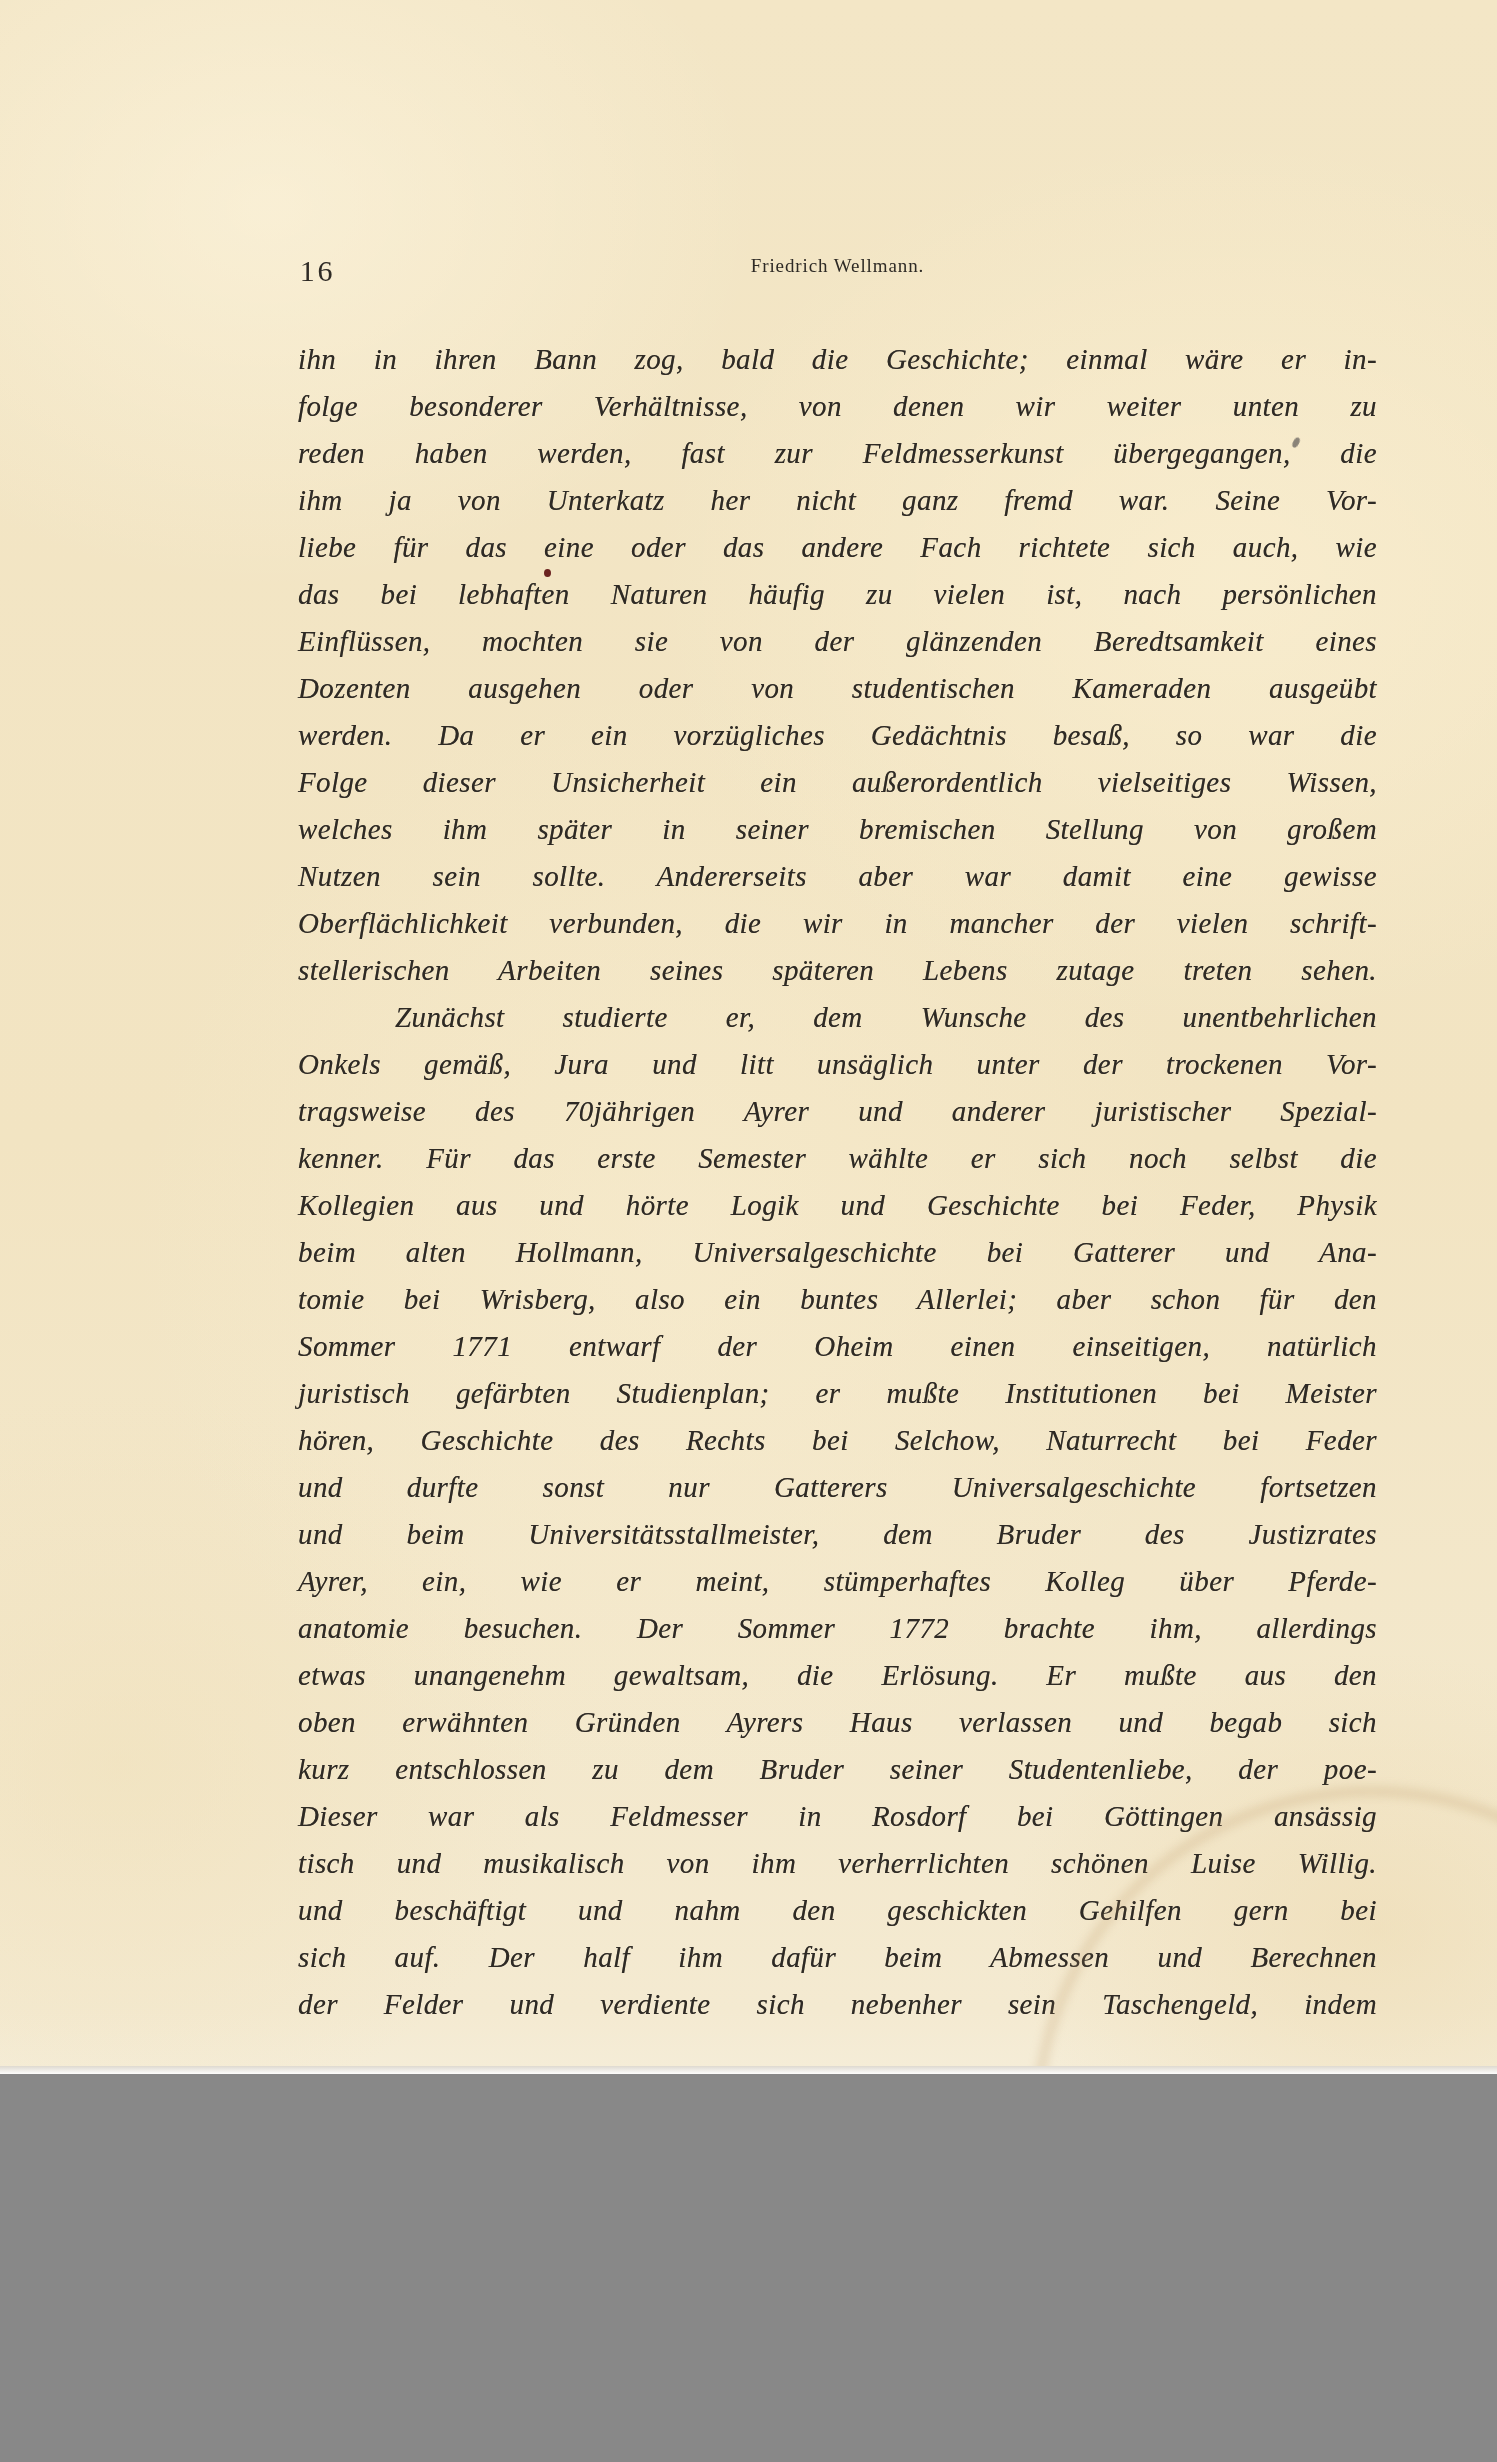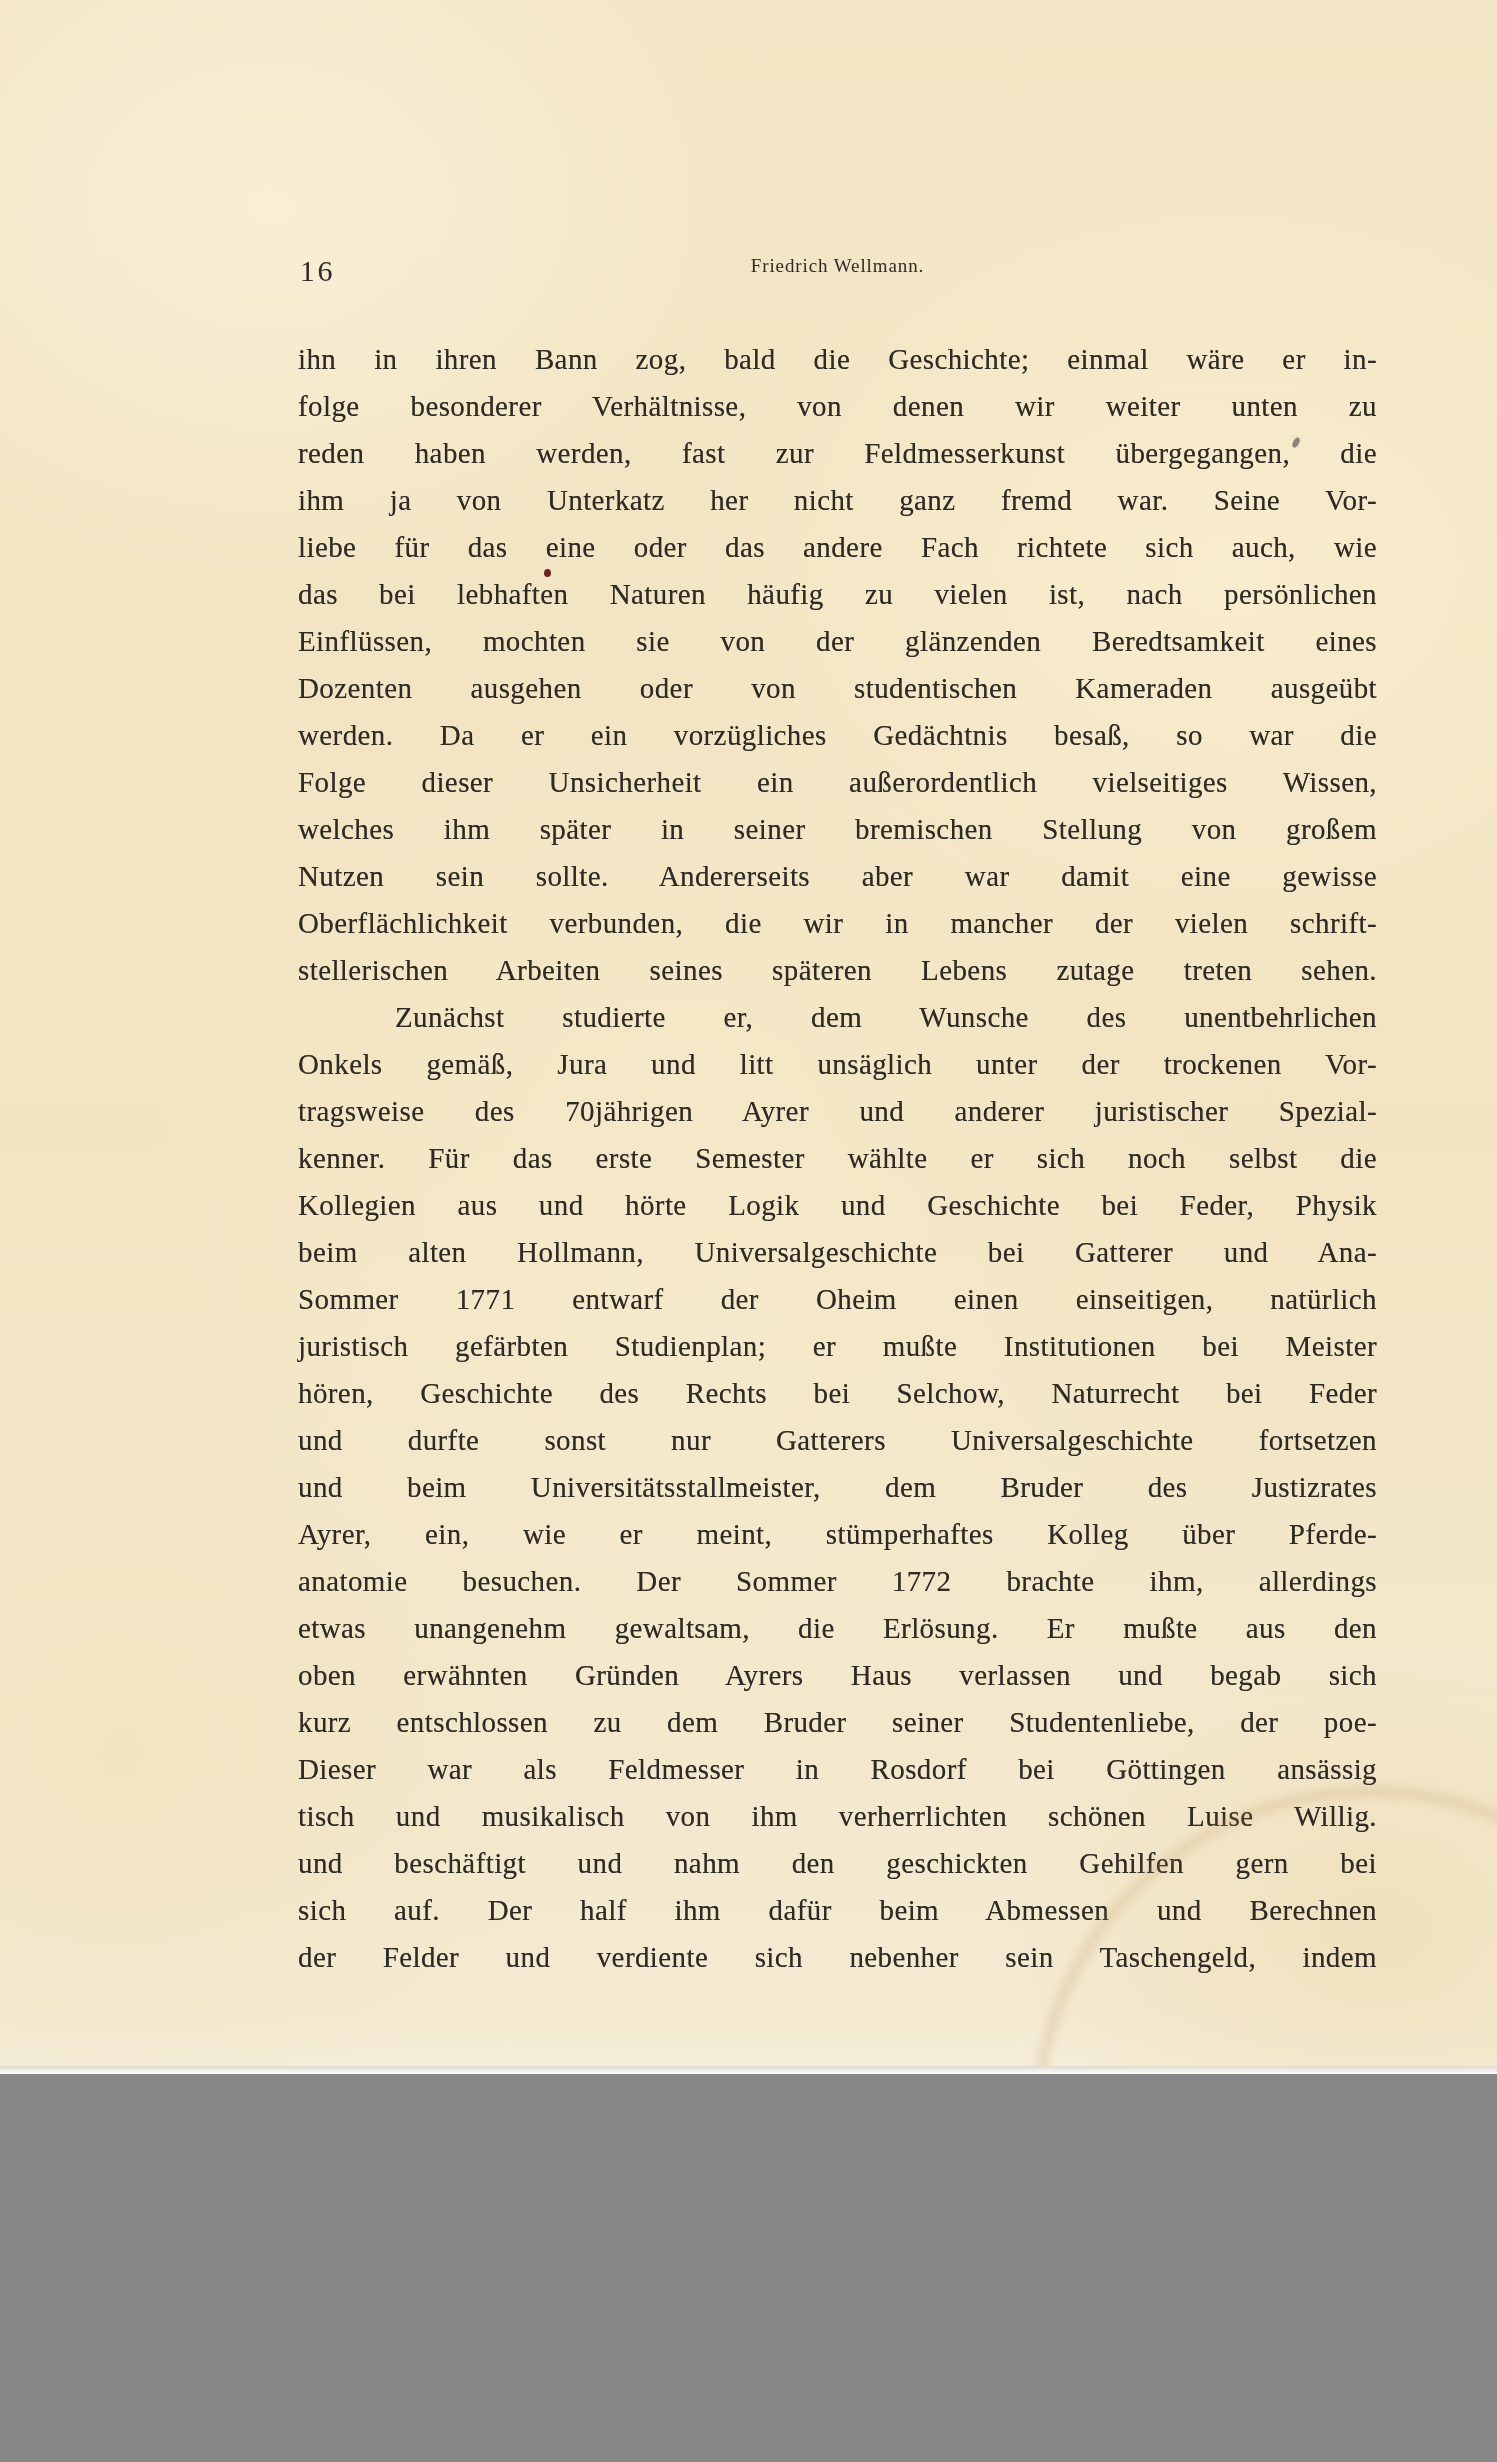--- a/index.html
+++ b/index.html
@@ -39,20 +39,21 @@
   }
   .text-block{
     position:absolute;
     left:298px; top:336px;
     width:1079px;
     font-size:29px;
     line-height:47px;
     letter-spacing:0.4px;
     word-spacing:1.8px;
     text-shadow:0 0 0.5px rgba(46,42,37,0.55);
+    font-style:italic;
   }
   .line{
     text-align:justify;
     text-align-last:justify;
     white-space:normal;
   }
   .line.indent{ text-indent:97px; }
   
   .ink-dot-red{
     position:absolute; left:544px; top:569px;
@@ -100,20 +101,21 @@
       <div class="line">welches ihm später in seiner bremischen Stellung von großem</div>
       <div class="line">Nutzen sein sollte. Andererseits aber war damit eine gewisse</div>
       <div class="line">Oberflächlichkeit verbunden, die wir in mancher der vielen schrift-</div>
       <div class="line">stellerischen Arbeiten seines späteren Lebens zutage treten sehen.</div>
       <div class="line indent">Zunächst studierte er, dem Wunsche des unentbehrlichen</div>
       <div class="line">Onkels gemäß, Jura und litt unsäglich unter der trockenen Vor-</div>
       <div class="line">tragsweise des 70jährigen Ayrer und anderer juristischer Spezial-</div>
       <div class="line">kenner. Für das erste Semester wählte er sich noch selbst die</div>
       <div class="line">Kollegien aus und hörte Logik und Geschichte bei Feder, Physik</div>
       <div class="line">beim alten Hollmann, Universalgeschichte bei Gatterer und Ana-</div>
+      <div class="line">tomie bei Wrisberg, also ein buntes Allerlei; aber schon für den</div>
       <div class="line">Sommer 1771 entwarf der Oheim einen einseitigen, natürlich</div>
       <div class="line">juristisch gefärbten Studienplan; er mußte Institutionen bei Meister</div>
       <div class="line">hören, Geschichte des Rechts bei Selchow, Naturrecht bei Feder</div>
       <div class="line">und durfte sonst nur Gatterers Universalgeschichte fortsetzen</div>
       <div class="line">und beim Universitätsstallmeister, dem Bruder des Justizrates</div>
       <div class="line">Ayrer, ein, wie er meint, stümperhaftes Kolleg über Pferde-</div>
       <div class="line">anatomie besuchen. Der Sommer 1772 brachte ihm, allerdings</div>
       <div class="line">etwas unangenehm gewaltsam, die Erlösung. Er mußte aus den</div>
       <div class="line">oben erwähnten Gründen Ayrers Haus verlassen und begab sich</div>
       <div class="line">kurz entschlossen zu dem Bruder seiner Studentenliebe, der poe-</div>

